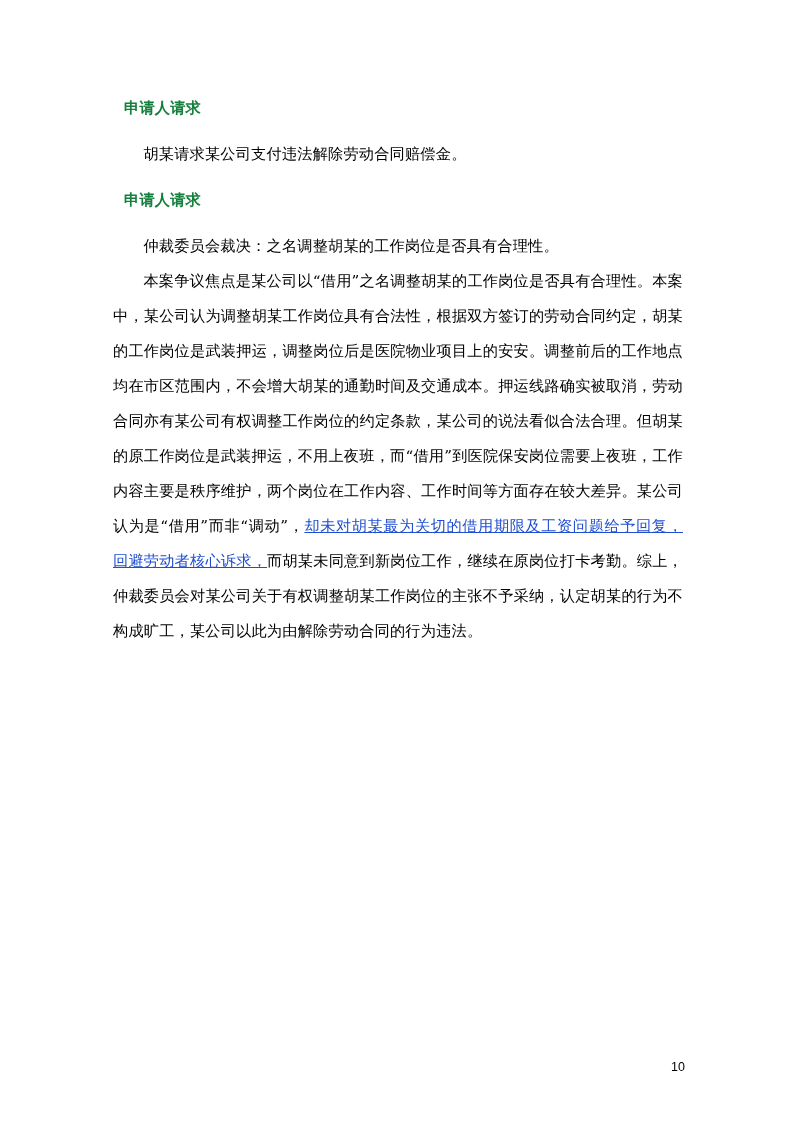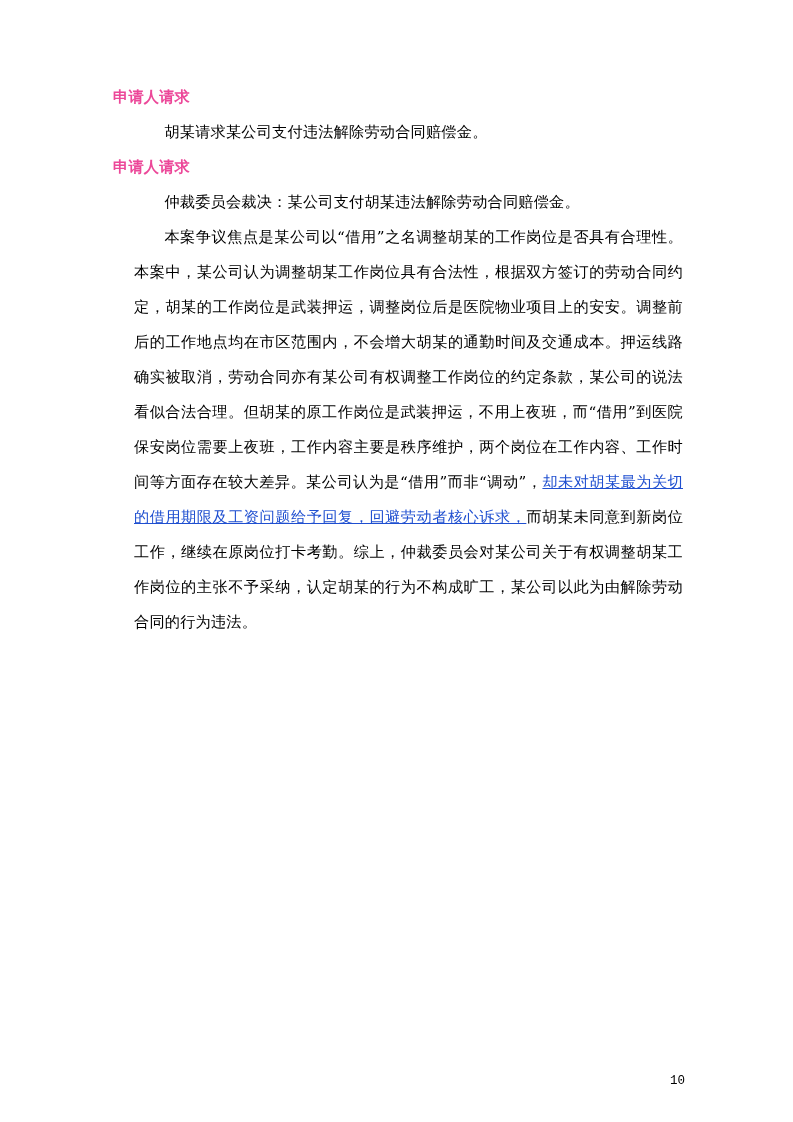--- a/index.html
+++ b/index.html
@@ -27,58 +27,57 @@
     margin: 0;
     font-size: 15.2px;
     line-height: 35px;
     color: #000000;
     text-align: justify;
     text-justify: inter-ideograph;
     letter-spacing: 0.2px;
   }
   p.indent {
     text-indent: 2em;
-    margin-left: 21px;
   }
   .heading {
-    margin: 0;
+    margin: 11px;
     font-size: 15.2px;
     line-height: 35px;
-    color: #ec4899;
+    color: #15803d;
     font-weight: bold;
     letter-spacing: 0.2px;
   }
   .hl {
     color: #1f4fd0;
     text-decoration: underline;
     text-decoration-color: #1f4fd0;
   }
   .pagenum {
     position: absolute;
     right: 108px;
-    bottom: 34px;
+    bottom: 48px;
     font-size: 12.5px;
     color: #000000;
-    font-family: Liberation Mono, monospace;
+    font-family: Liberation Sans, sans-serif;
   }
 </style>
 </head>
 <body>
 
 <div class="page">
   <div class="content">
 
 
     <div class="heading">申请人请求</div>
 
     <p class="body indent">胡某请求某公司支付违法解除劳动合同赔偿金。</p>
 
     <div class="heading">申请人请求</div>
 
-    <p class="body indent">仲裁委员会裁决：某公司支付胡某违法解除劳动合同赔偿金。</p>
+    <p class="body indent">仲裁委员会裁决：之名调整胡某的工作岗位是否具有合理性。</p>
 
 
     <p class="body indent">
       <span>本案争议焦点是某公司以“借用”之名调整胡某的工作岗位是否具有合理性。本案中，某公司认为调整胡某工作岗位具有合法性，根据双方签订的劳动合同约定，胡某的工作岗位是武装押运，调整岗位后是医院物业项目上的安安。调整前后的工作地点均在市区范围内，不会增大胡某的通勤时间及交通成本。押运线路确实被取消，劳动合同亦有某公司有权调整工作岗位的约定条款，某公司的说法看似合法合理。但胡某的原工作岗位是武装押运，不用上夜班，而“借用”到医院保安岗位需要上夜班，工作内容主要是秩序维护，两个岗位在工作内容、工作时间等方面存在较大差异。某公司认为是“借用”而非“调动”，</span><span class="hl">却未对胡某最为关切的借用期限及工资问题给予回复，回避劳动者核心诉求，</span><span>而胡某未同意到新岗位工作，继续在原岗位打卡考勤。综上，仲裁委员会对某公司关于有权调整胡某工作岗位的主张不予采纳，认定胡某的行为不构成旷工，某公司以此为由解除劳动合同的行为违法。</span>
     </p>
 
 
 
   </div>
 

